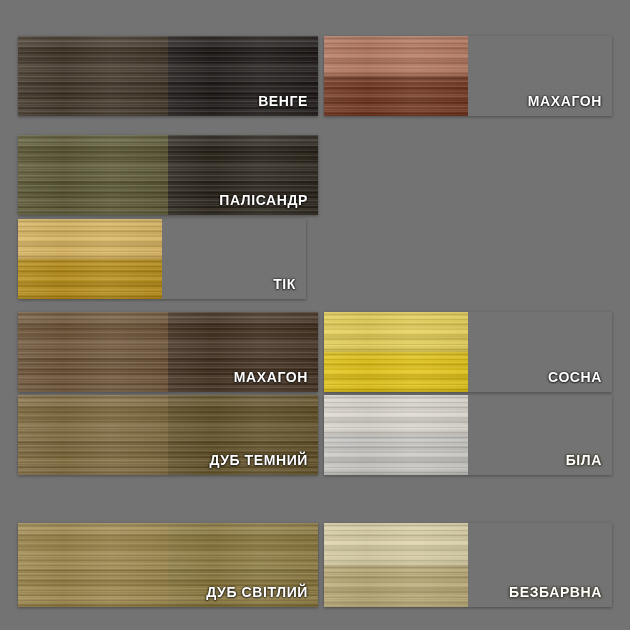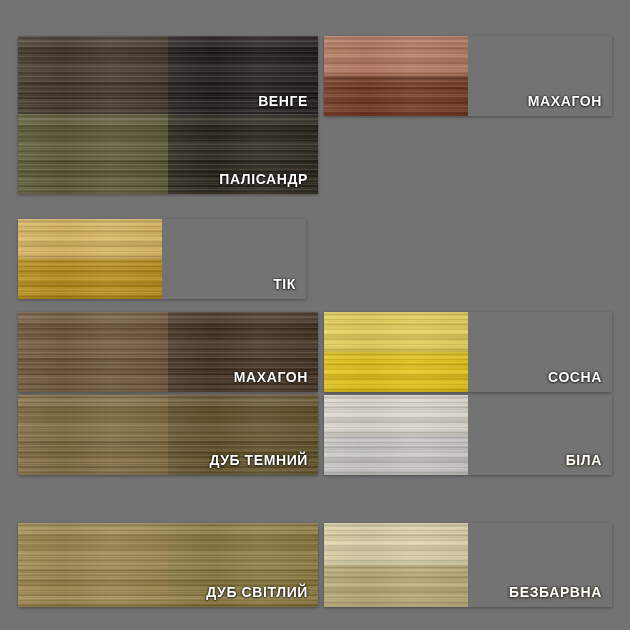--- a/index.html
+++ b/index.html
@@ -140,21 +140,21 @@
       <div class="panel panel-a" style="background-color: rgb(180, 116, 90);">
           <div class="grain"></div>
         </div>
       <div class="panel panel-b" style="background-color: rgb(110, 47, 23);">
           <div class="grain"></div>
         </div>
       <span class="label">МАХАГОН</span>
     </div>
   </div>
 
-  <div class="swatch-row" style="top:114px">
+  <div class="swatch-row" style="top:135px">
     <div class="group group-left">
       <div class="panel panel-a" style="background-color: rgb(86, 82, 45);">
           <div class="grain"></div>
         </div>
       <div class="panel panel-b" style="background-color: rgb(34, 28, 18);">
           <div class="grain"></div>
         </div>
       <span class="label">ПАЛІСАНДР</span>
     </div>
   </div>

